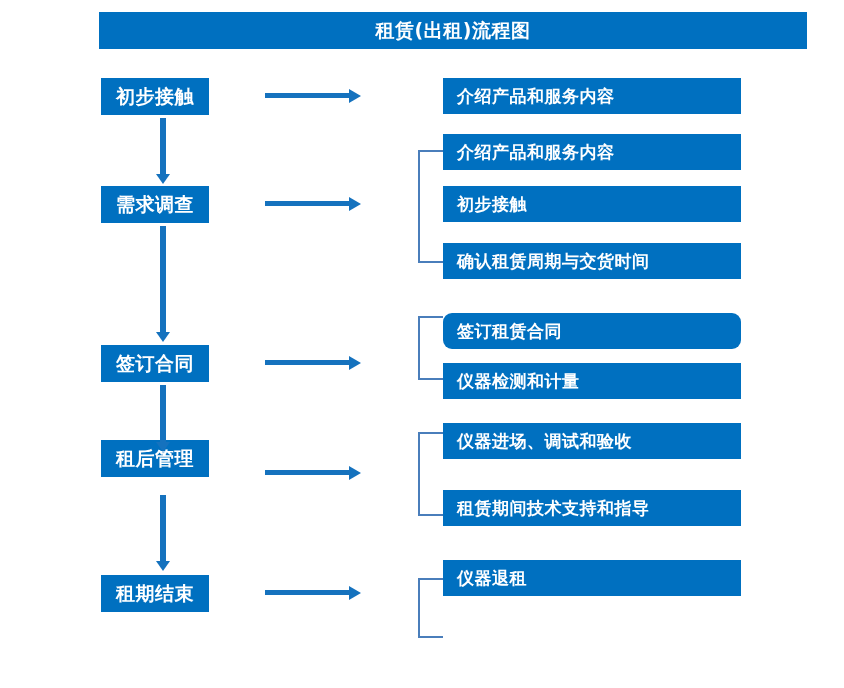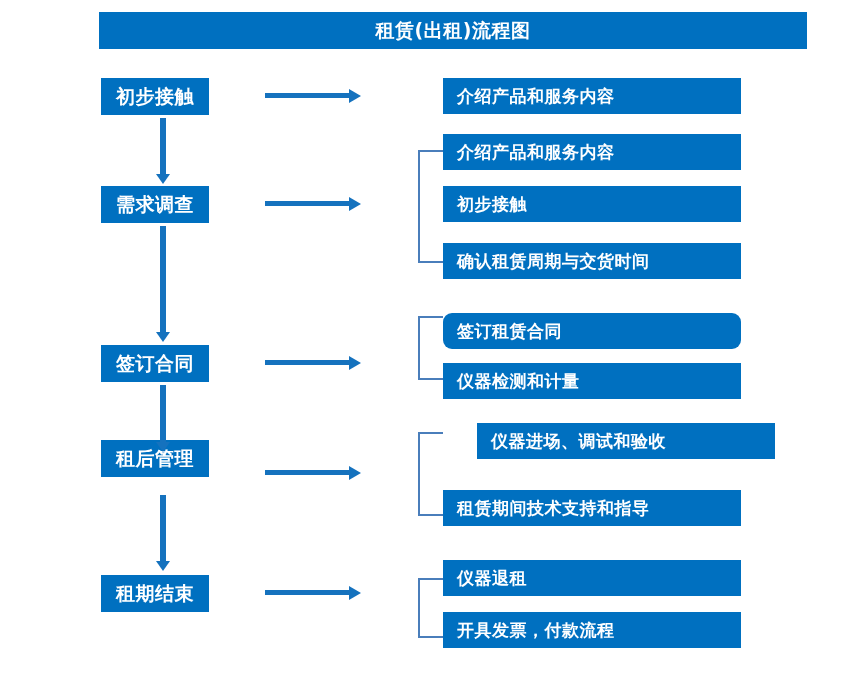--- a/index.html
+++ b/index.html
@@ -186,21 +186,20 @@
   <div class="box detail-box" style="top:134px;">介绍产品和服务内容</div>
 
   <div class="box detail-box" style="top:186px;">初步接触</div>
 
   <div class="box detail-box" style="top:243px;">确认租赁周期与交货时间</div>
 
   <div class="box detail-box" style="top:313px;border-radius:9px;">签订租赁合同</div>
 
   <div class="box detail-box" style="top:363px;">仪器检测和计量</div>
 
-  <div class="box detail-box" style="top:423px;margin-left:34px;">仪器进场、调试和验收</div>
+  <div class="box detail-box" style="top:423px;">仪器进场、调试和验收</div>
 
   <div class="box detail-box" style="top:490px;">租赁期间技术支持和指导</div>
 
   <div class="box detail-box" style="top:560px;">仪器退租</div>
 
-  <div class="box detail-box" style="top:612px;">开具发票，付款流程</div>
 
 </div>
 
 </body></html>

